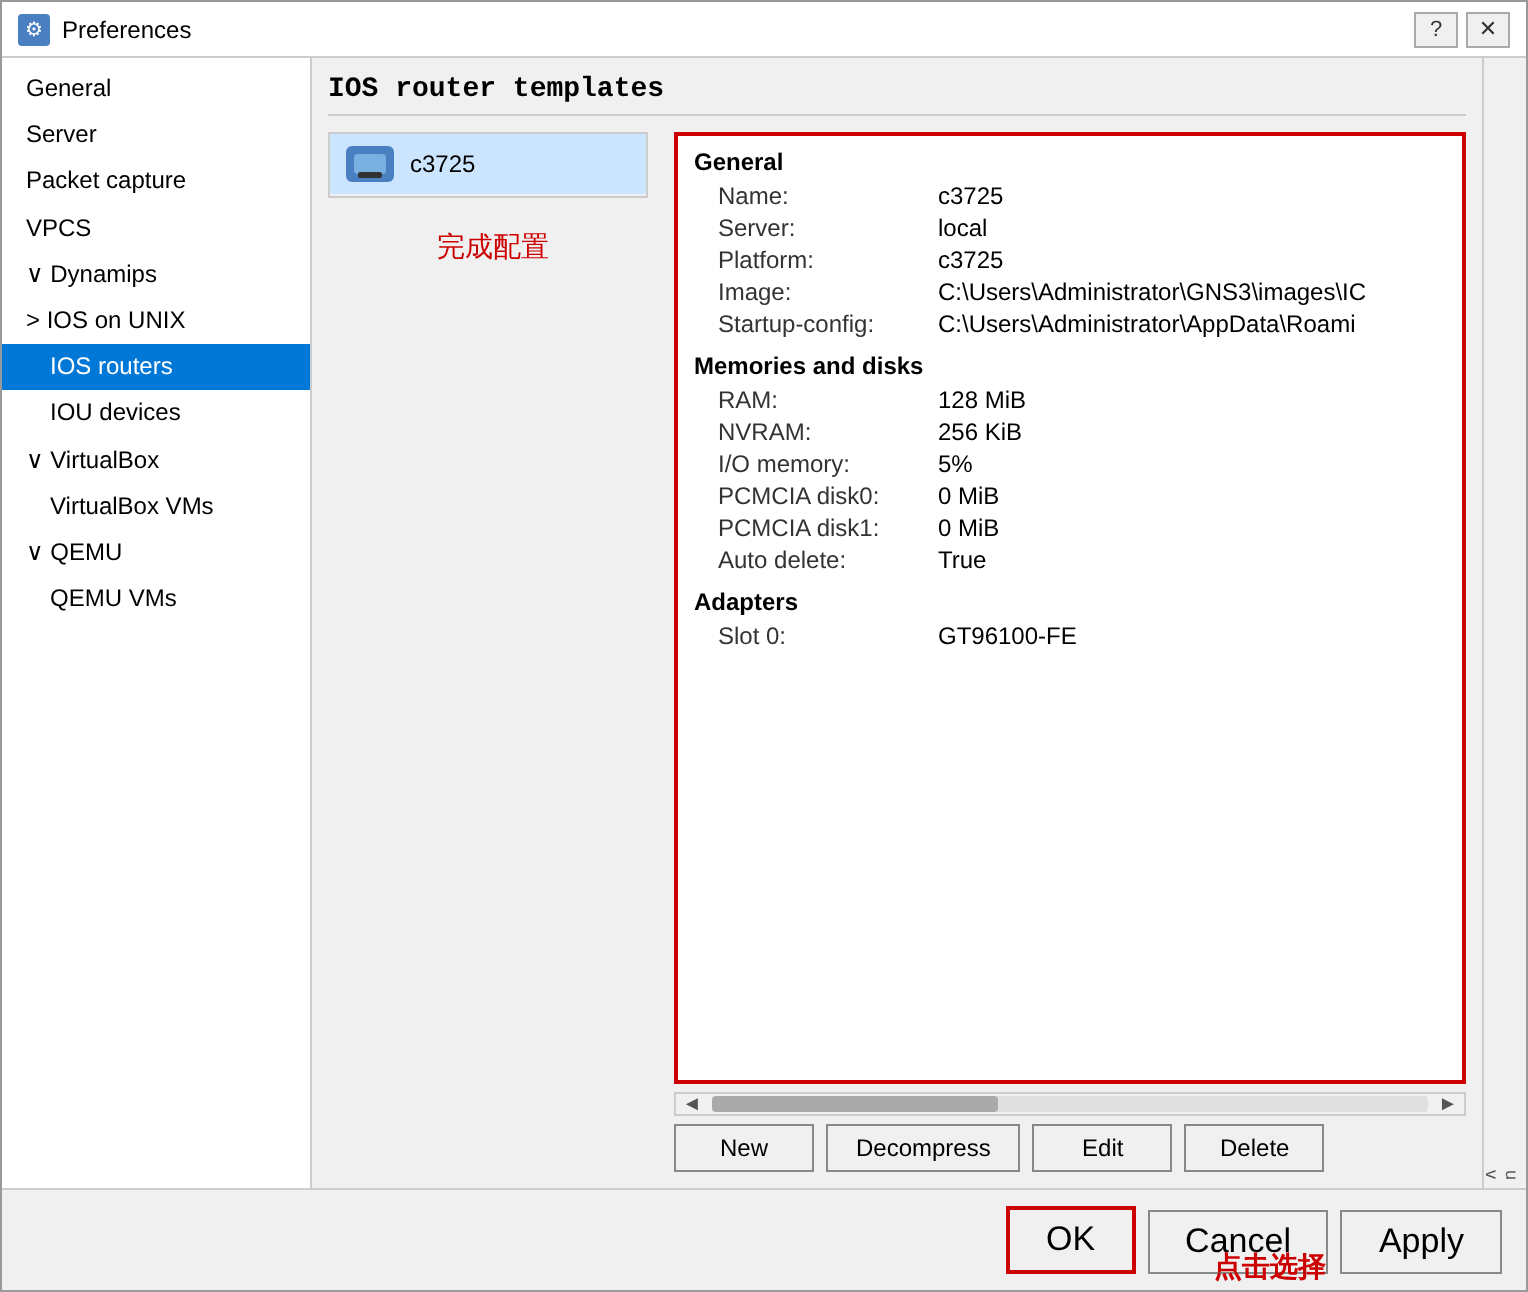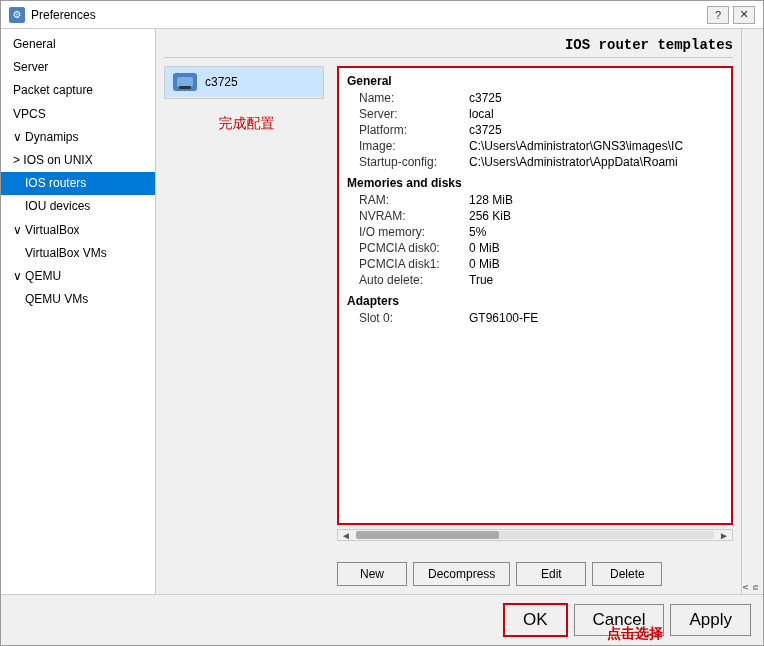--- a/index.html
+++ b/index.html
@@ -108,21 +108,20 @@
     }
 
     .section-title {
       font-size: 14px;
       font-family: 'Courier New', monospace;
       font-weight: bold;
       margin-bottom: 8px;
       color: #000;
       border-bottom: 1px solid #ccc;
       padding-bottom: 4px;
-      text-align: right;
     }
 
     .router-panel {
       display: flex;
       flex: 1;
       gap: 8px;
       overflow: hidden;
     }
 
     .router-list {
@@ -238,42 +237,42 @@
     .scrollbar-thumb {
       width: 40%;
       height: 100%;
       background: #aaa;
       border-radius: 2px;
     }
 
     .action-buttons {
       display: flex;
       gap: 6px;
-      margin-top: 21px;
+      margin-top: 4px;
       justify-content: flex-start;
     }
 
     .action-btn {
       padding: 4px 14px;
       background: #f0f0f0;
       border: 1px solid #888;
       cursor: pointer;
       font-size: 12px;
       color: #000;
       min-width: 70px;
       text-align: center;
     }
 
     .bottom-bar {
       background: #f0f0f0;
       border-top: 1px solid #ccc;
       padding: 8px 12px;
       display: flex;
       justify-content: flex-end;
-      align-items: center;
+      align-items: flex-end;
       gap: 6px;
       position: relative;
     }
 
     .bottom-btn {
       padding: 5px 18px;
       background: #f0f0f0;
       border: 1px solid #888;
       cursor: pointer;
       font-size: 17px;

